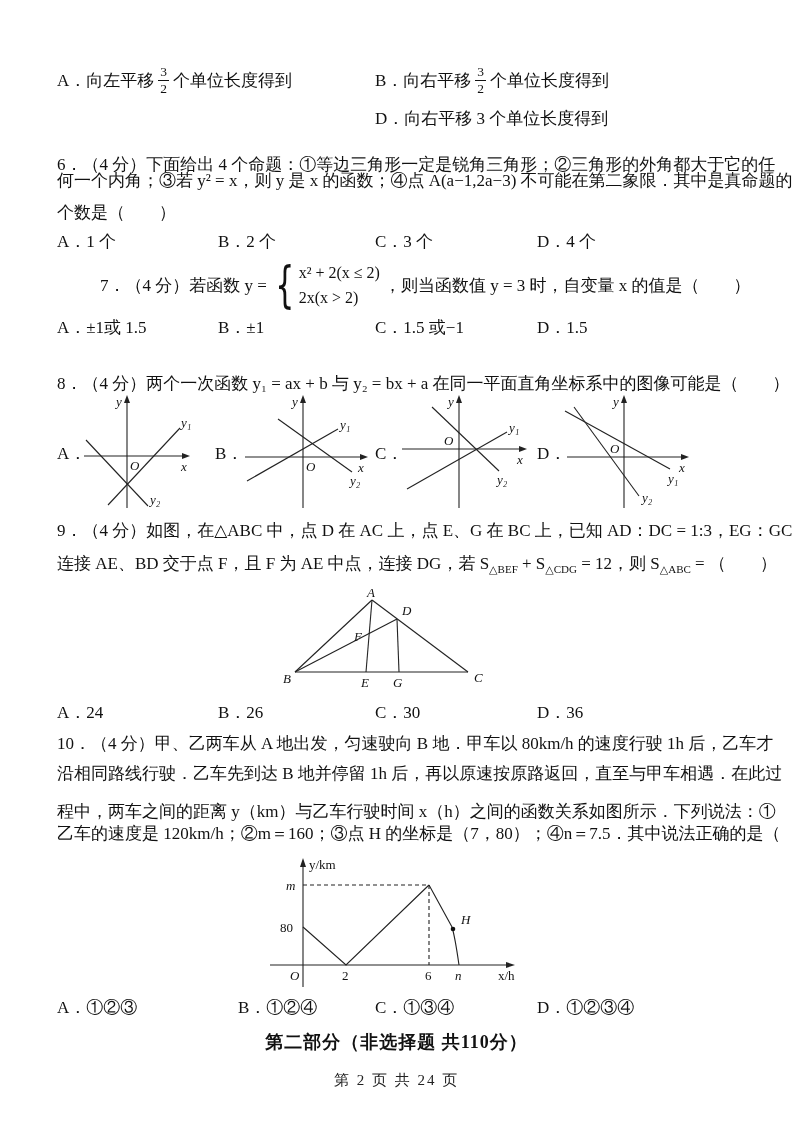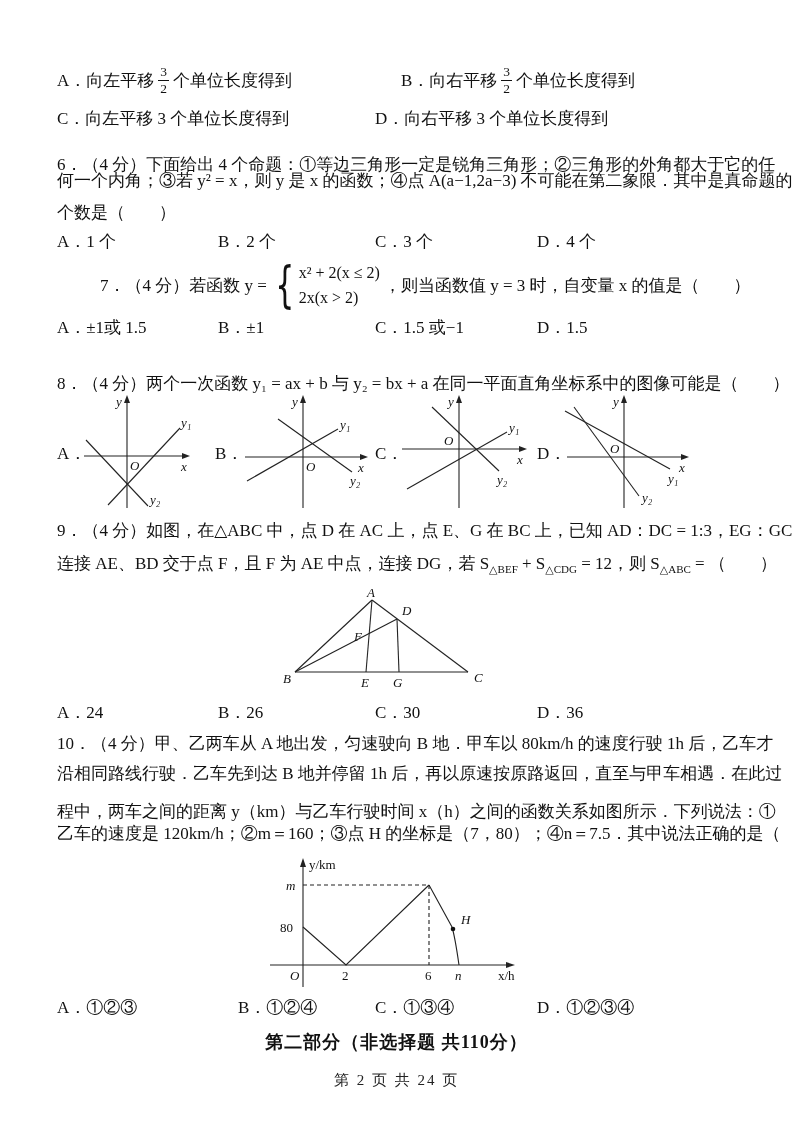--- a/index.html
+++ b/index.html
@@ -37,29 +37,28 @@
 <div class="page">
 
   <div class="optfrac" style="left:57px;top:52px;height:56px;">
     <span>A．向左平移</span>
     <span class="frac">
       <span class="num">3</span>
       <span class="den">2</span>
     </span>
     <span>个单位长度得到</span>
   </div>
-  <div class="optfrac" style="left:375px;top:52px;height:56px;margin-left:26px;">
+  <div class="optfrac" style="left:375px;top:52px;height:56px;">
     <span>B．向右平移</span>
     <span class="frac">
       <span class="num">3</span>
       <span class="den">2</span>
     </span>
     <span>个单位长度得到</span>
   </div>
-  <span class="opt" style="left:57px;top:108px;">C．向左平移 3 个单位长度得到</span>
   <span class="opt" style="left:375px;top:108px;">D．向右平移 3 个单位长度得到</span>
 
   <div class="tl" style="top:154px;">6．（4 分）下面给出 4 个命题：①等边三角形一定是锐角三角形；②三角形的外角都大于它的任</div>
   <div class="tl" style="top:170px;">何一个内角；③若 y² = x，则 y 是 x 的函数；④点 A(a−1,2a−3) 不可能在第二象限．其中是真命题的</div>
   <div class="tl" style="top:202px;">个数是（　　）</div>
   <span class="opt c1" style="top:231px;">A．1 个</span>
   <span class="opt c2" style="top:231px;">B．2 个</span>
   <span class="opt c3" style="top:231px;">C．3 个</span>
   <span class="opt c4" style="top:231px;">D．4 个</span>
 

